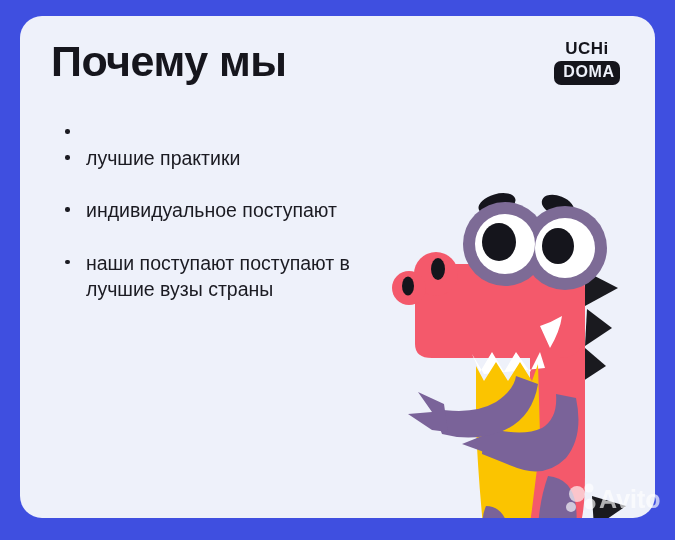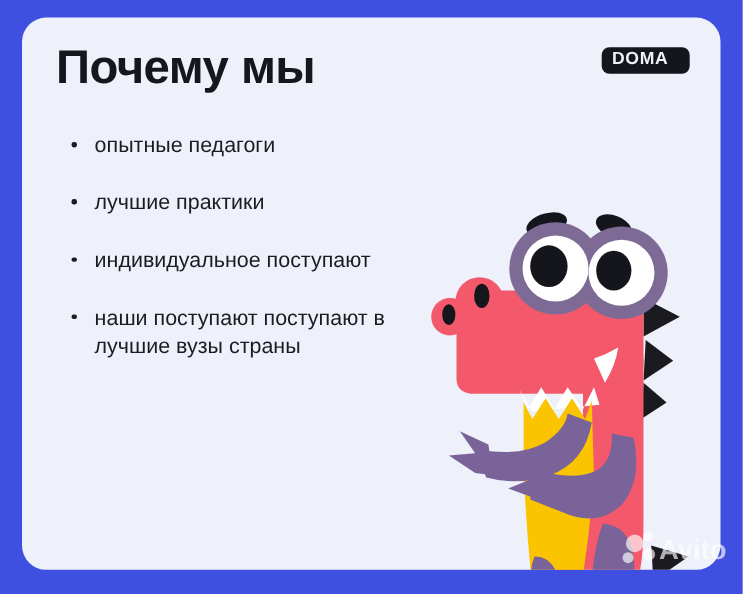--- a/index.html
+++ b/index.html
@@ -48,21 +48,21 @@
   #logo-top {
     font-size: 17px;
     font-weight: bold;
     letter-spacing: 0.5px;
     color: #15151c;
     line-height: 1.05;
   }
   #logo-bottom {
     display: inline-block;
     margin-top: 3px;
-    padding: 3px 19px 4px 9px;
+    padding: 3px 5px 4px 9px;
     background: #15151c;
     color: #eef1fa;
     font-size: 16px;
     font-weight: bold;
     letter-spacing: 0.6px;
     border-radius: 7px;
     line-height: 1.05;
   }
 
   
@@ -129,29 +129,29 @@
   #watermark svg { display:block; width:100%; height:100%; }
 </style>
 </head>
 <body>
 
 <div id="stage">
 
   <div id="card">
 
     <div id="logo">
+      <div id="logo-top">UCHi</div>
       <div id="logo-bottom">DOMA</div>
     </div>
 
     <h1 id="title">Почему мы</h1>
 
     <ul id="bullets">
       <li>
         <span class="dot"></span>
-        <span>опытные педагоги</span>
       </li>
       <li>
         <span class="dot"></span>
         <span>лучшие практики</span>
       </li>
       <li>
         <span class="dot"></span>
         <span>индивидуальное поступают</span>
       </li>
       <li>

